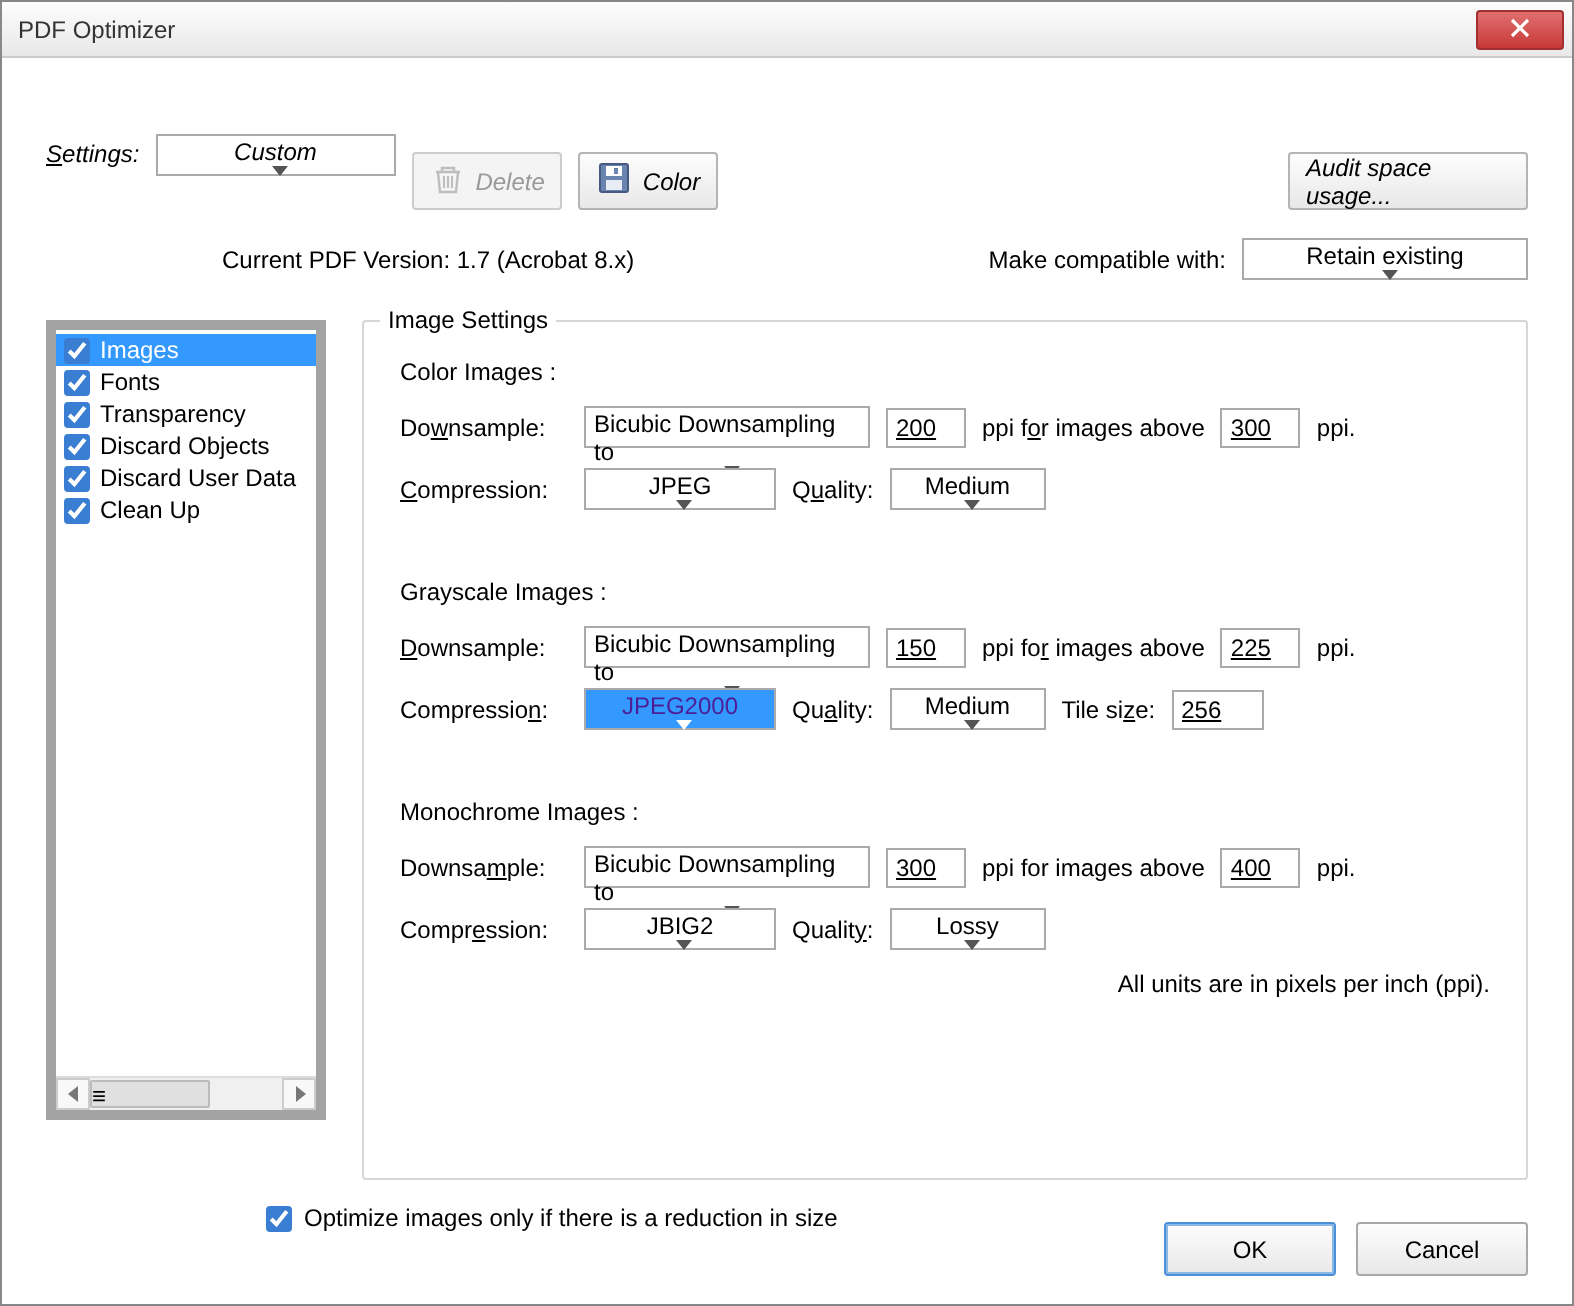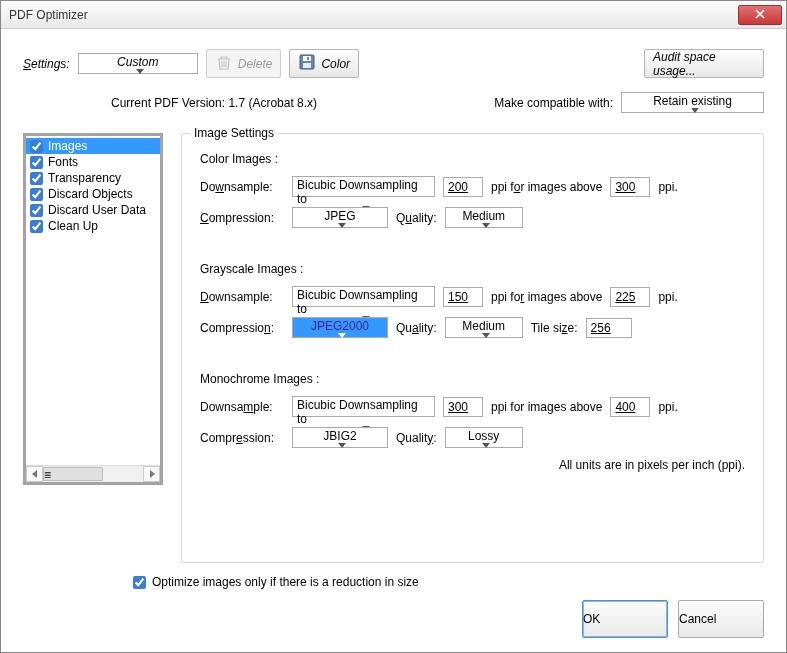--- a/index.html
+++ b/index.html
@@ -17,34 +17,34 @@
 .label { color: #000; }
 .select { border: 1px solid #aaa; background: #fff; height: 21px; padding: 1px 4px; position: relative; display: inline-flex; align-items: center; flex-direction: column; }
 .select .sel-text { flex: 1; }
 .select .sel-arrow { width: 15px; display: flex; align-items: center; justify-content: center; margin-left: 4px; }
 .sel-arrow svg { width: 8px; height: 6px; }
 .select.w120 { width: 120px; }
 .select.w160 { width: 143px; }
 .select.w96 { width: 96px; }
 .select.w78 { width: 78px; }
 
-.tool-btn { height: 29px; border: 1px solid #b4b4b4; background: linear-gradient(#fdfdfd,#e8e8e8); border-radius: 2px; display: inline-flex; align-items: center; padding: 0 8px; gap: 5px; cursor: pointer; }
+.tool-btn { height: 29px; border: 1px solid #b4b4b4; background: linear-gradient(#fdfdfd,#e8e8e8); border-radius: 2px; display: inline-flex; align-items: center; padding: 0 8px; gap: 5px; cursor: pointer; margin-top: 27px; }
 .tool-btn.disabled { color: #999; background: #f4f4f4; border-color: #ccc; cursor: default; }
 .tool-btn.disabled svg { opacity: 0.5; }
 .tool-btn svg { width: 18px; height: 18px; }
 
 .spacer { flex: 1; }
 
 .row2 { display: flex; align-items: center; margin-bottom: 20px; }
 .row2 .ver { margin-left: 88px; flex: 1; }
 .row2 .compat-label { margin-right: 8px; margin-left: 84px; text-align: center; }
 
 .main-area { display: flex; gap: 18px; height: 430px; }
 
-.sidebar { width: 140px; height: 352px; border: 3px solid #a3a3a3; background: #fff; position: relative; }
+.sidebar { width: 140px; height: 400px; border: 5px solid #a3a3a3; background: #fff; position: relative; }
 .sidebar-list { overflow: auto; height: calc(100% - 17px); padding-top: 2px; }
 .sb-item { display: flex; align-items: center; padding: 1px 4px; gap: 5px; cursor: pointer; }
 .sb-item input[type=checkbox] { width: 13px; height: 13px; }
 .sb-item.selected { background: #3399ff; color: #fff; }
 .sb-scroll-h { position: absolute; bottom: 0; left: 0; right: 0; height: 17px; background: #f0f0f0; border-top: 1px solid #ddd; display: flex; }
 .sb-scroll-h .sbt { width: 17px; height: 16px; border: 1px solid #ccc; background: #f8f8f8; display: flex; align-items: center; justify-content: center; }
 .sb-scroll-h .track { flex: 1; position: relative; }
 .sb-scroll-h .thumb { position: absolute; left: 0; width: 60px; height: 14px; top: 1px; background: #e0e0e0; border: 1px solid #bbb; border-radius: 1px; }
 
 .panel { flex: 1; border: 1px solid #d6d6d6; border-radius: 2px; position: relative; padding: 18px 18px 14px 18px; background: #fff; }
@@ -56,21 +56,21 @@
 .text-input { border: 1px solid #aaa; height: 20px; width: 40px; padding: 1px 4px; text-align: left; text-decoration: underline; }
 .text-input.w46 { width: 46px; }
 
 .section-gap { height: 24px; }
 .units-note { text-align: right; margin-top: 10px; }
 
 .under-panel { margin-top: 12px; margin-left: 110px; display: flex; align-items: center; gap: 6px; }
 input[type=checkbox] { accent-color: #3a7ed4; }
 
 .dialog-buttons { position: absolute; bottom: 14px; right: 22px; display: flex; gap: 10px; }
-.btn { width: 86px; height: 38px; border: 1px solid #a8a8a8; background: linear-gradient(#fdfdfd,#e8e8e8); border-radius: 2px; cursor: pointer; display: flex; align-items: center; justify-content: flex-start; }
+.btn { width: 86px; height: 27px; border: 1px solid #a8a8a8; background: linear-gradient(#fdfdfd,#e8e8e8); border-radius: 2px; cursor: pointer; display: flex; align-items: center; justify-content: center; }
 .btn.primary { border: 1px solid #4a90d9; box-shadow: 0 0 0 1px #8ab8e6 inset; }
 
 .select.highlighted { background: #3399ff; color: #4c1d95; }
 
 u { text-decoration: underline; }
 </style>
 </head>
 <body>
 
 <div class="window">

